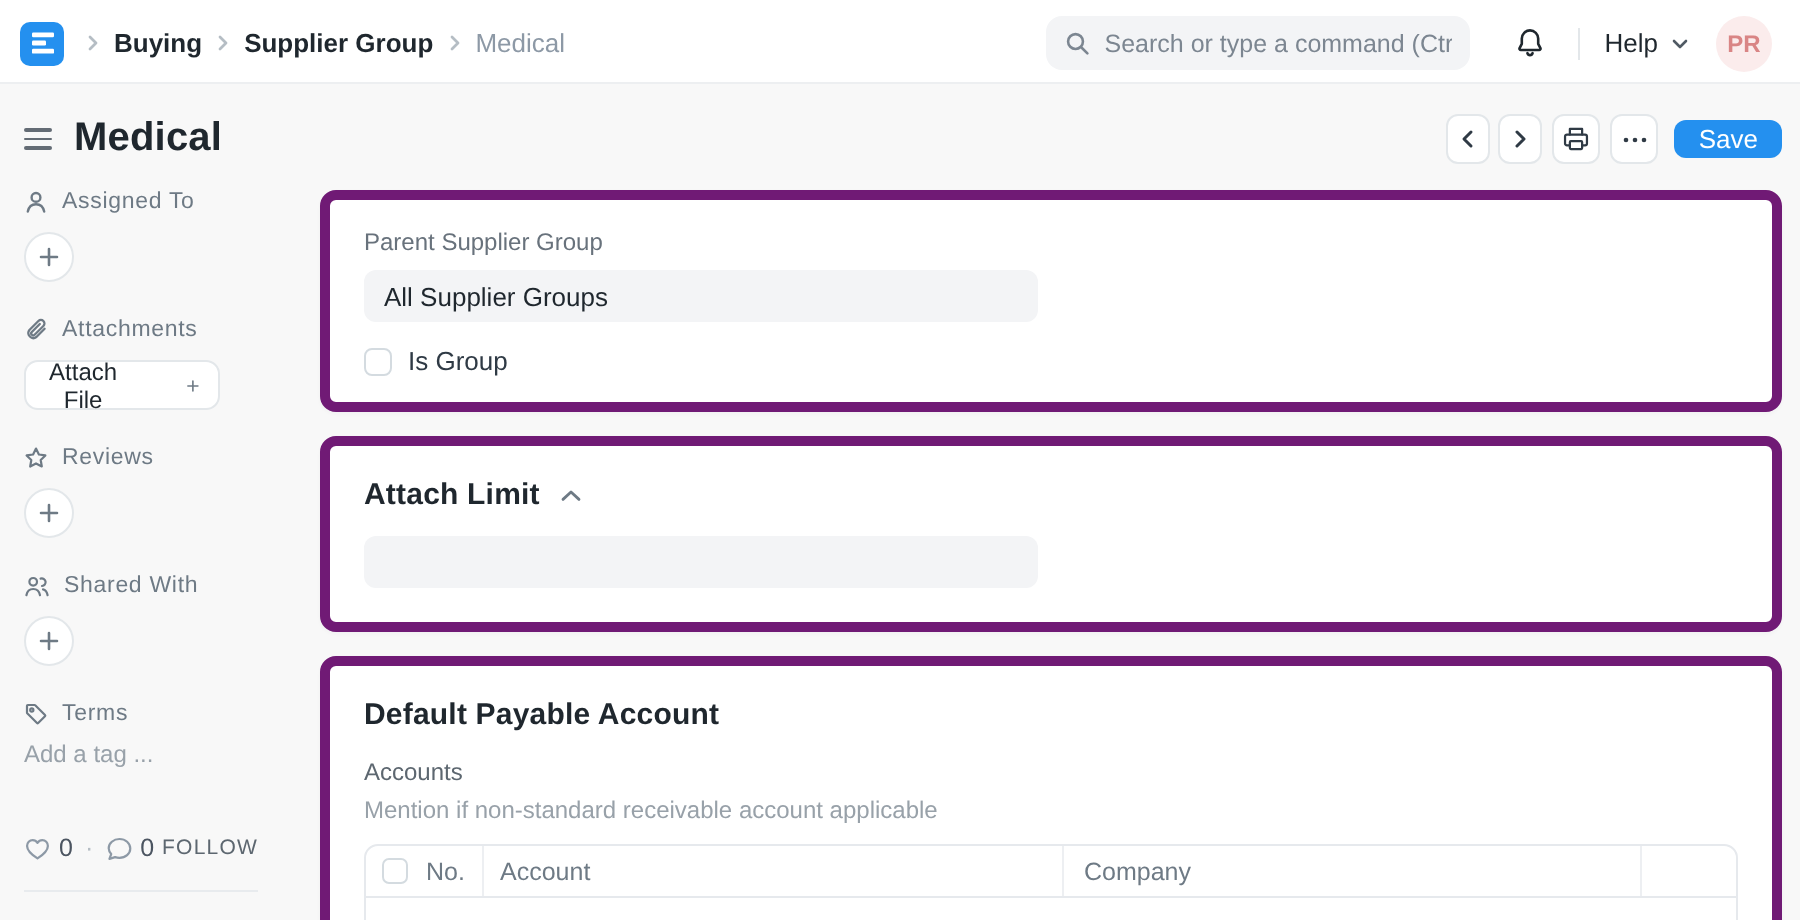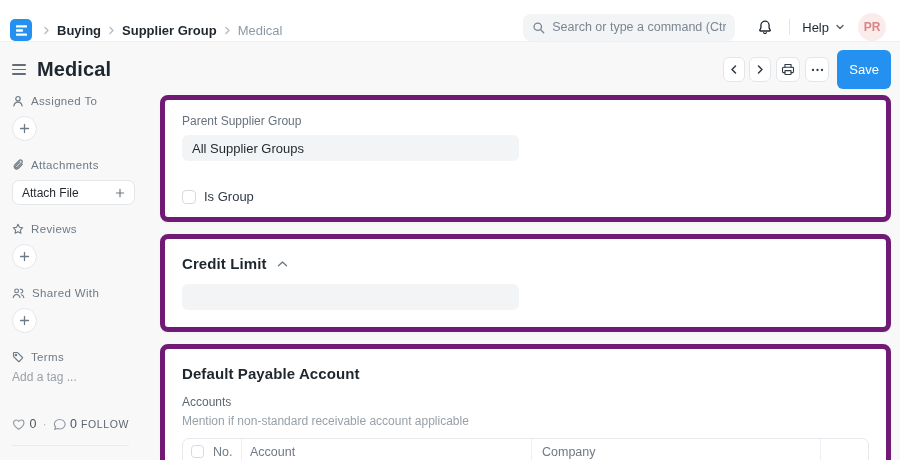--- a/index.html
+++ b/index.html
@@ -5,21 +5,21 @@
   * { margin:0; padding:0; box-sizing:border-box; }
   html,body { background:#e8e8e8; }
   .page {
     width:900px; height:460px; position:relative; overflow:hidden;
     background:#f8f8f8; font-family:"Liberation Sans","DejaVu Sans",sans-serif;
     color:#1f272e; -webkit-font-smoothing:antialiased;
   }
   
   .navbar {
     height:42px; background:#fff; border-bottom:1px solid #edeff1;
-    display:flex; align-items:flex-end; padding:2px 14px 0 10px;
+    display:flex; align-items:center; padding:2px 14px 0 10px;
   }
   .nav-left { display:flex; align-items:center; gap:2px; }
   .logo {
     width:22px; height:22px; border-radius:5px; background:#2490ef;
     display:flex; align-items:center; justify-content:center; cursor:pointer; margin-right:8px;
   }
   .crumbs { display:flex; align-items:center; gap:6px; font-size:13px; }
   .crumb { color:#1f272e; font-weight:600; text-decoration:none; cursor:pointer; }
   .crumb.current { color:#8d99a6; font-weight:400; cursor:default; }
   .crumb-sep { color:#b5bdc4; display:flex; align-items:center; }
@@ -48,39 +48,39 @@
   .hamburger { background:none; border:none; cursor:pointer; padding:4px 6px 4px 2px; display:flex; flex-direction:column; gap:3px; }
   .hamburger i { display:block; width:14px; height:1.6px; background:#646c75; border-radius:1px; }
   .page-title { font-size:20px; font-weight:700; color:#1f272e; margin-left:5px; letter-spacing:0.1px; }
   .head-actions { margin-left:auto; display:flex; align-items:center; gap:4px; }
   .btn-sec {
     height:25px; min-width:22px; padding:0 3px; background:#fff; border:1px solid #e3e7ea; border-radius:6px;
     display:flex; align-items:center; justify-content:center; cursor:pointer; color:#2f3a45;
   }
   .btn-print, .btn-more { min-width:24px; margin-left:1px; }
   .btn-save {
-    height:39px; padding:0 12px; margin-left:4px; border:none; border-radius:6px;
+    height:19px; padding:0 12px; margin-left:4px; border:none; border-radius:6px;
     background:#2490ef; color:#fff; font-size:13px; font-weight:500; font-family:inherit; cursor:pointer;
   }
   
   .body-wrap { display:flex; margin-top:12px; align-items:flex-start; }
   .sidebar { width:133px; flex:none; margin-left:12px; }
   .main { flex:1; margin-left:15px; margin-right:9px; }
   
   .sb-label {
     display:flex; align-items:center; gap:7px; font-size:11.5px; color:#6e7a85;
     letter-spacing:0.35px; margin-bottom:9px;
   }
   .sb-label svg { flex:none; }
   .sb-plus {
     width:25px; height:25px; border-radius:50%; border:1px solid #e3e7ea; background:#fff;
     color:#6e7a85; display:flex; align-items:center; justify-content:center; cursor:pointer; margin-bottom:18px;
   }
   .attach-btn {
-    width:123px; height:25px; border-radius:7px; border:1px solid #e3e7ea; background:#fff;
+    width:98px; height:25px; border-radius:7px; border:1px solid #e3e7ea; background:#fff;
     display:flex; align-items:center; justify-content:space-between; padding:0 9px;
     font-size:12px; font-weight:500; color:#1f272e; font-family:inherit; cursor:pointer; margin-bottom:18px;gap:32px;
   }
   .attach-btn svg { color:#6e7a85; }
   .add-tag { font-size:12px; color:#98a1a9; cursor:pointer; }
   .likes-row { display:flex; align-items:center; width:117px; margin-top:33px; font-size:12.5px; color:#4c5561; gap:4px; }
   .likes-row .cnt { color:#4c5561; }
   .likes-row svg { color:#8d99a6; }
   .dot-sep { color:#b5bdc4; margin:0 2px; }
   .follow { margin-left:auto; font-size:10.5px; letter-spacing:0.6px; color:#5d6770; font-weight:500; cursor:pointer; }
@@ -89,21 +89,21 @@
   
   .card {
     background:#fff; border:5px solid #701a75; border-radius:8px;
     box-shadow:0 1px 2px rgba(25,39,52,0.03); padding:14px 17px 13px; margin-bottom:12px;
   }
   .fld-label { display:block; font-size:12px; color:#68727c; margin-bottom:7px; }
   .control {
     width:337px; height:26px; background:#f3f4f6; border-radius:6px; cursor:text;
     display:flex; align-items:center; padding:0 10px; font-size:13px; font-weight:500; color:#1f272e;
   }
-  .check-row { display:flex; align-items:center; gap:8px; margin-top:28px; }
+  .check-row { display:flex; align-items:center; gap:8px; margin-top:12px; }
   .checkbox {
     width:14px; height:14px; border:1px solid #d4dbe0; border-radius:4px; background:#fff; cursor:pointer; flex:none;
   }
   .check-label { font-size:13px; color:#2f3a45; }
   .sec-head { display:flex; align-items:center; gap:10px; margin-bottom:12px; }
   .sec-title { font-size:15px; font-weight:700; color:#1f272e; letter-spacing:0.1px; }
   .collapse-ind { color:#6e7a85; display:flex; cursor:pointer; }
   .card2 { padding-top:16px; padding-bottom:17px; }
   .card3 { padding-top:16px; height:210px; }
   .lbl-accounts { display:block; font-size:12px; color:#5d6770; margin-bottom:5px; }
@@ -320,21 +320,21 @@
           <span>All Supplier Groups</span>
         </div>
         <div class="check-row">
           <span class="checkbox"></span>
           <span class="check-label">Is Group</span>
         </div>
       </section>
 
       <section class="card card2">
         <div class="sec-head">
-          <h2 class="sec-title">Credit Limit</h2>
+          <h2 class="sec-title">Attach Limit</h2>
           <span class="collapse-ind">
             <svg width="11" height="8" viewBox="0 0 11 8" fill="none" stroke="currentColor" stroke-width="1.4" stroke-linecap="round" stroke-linejoin="round">
                 <path d="M1.5 5.7 5.5 2 9.5 5.7"></path>
               </svg>
           </span>
         </div>
         <div class="control"></div>
       </section>
 
       <section class="card card3">

